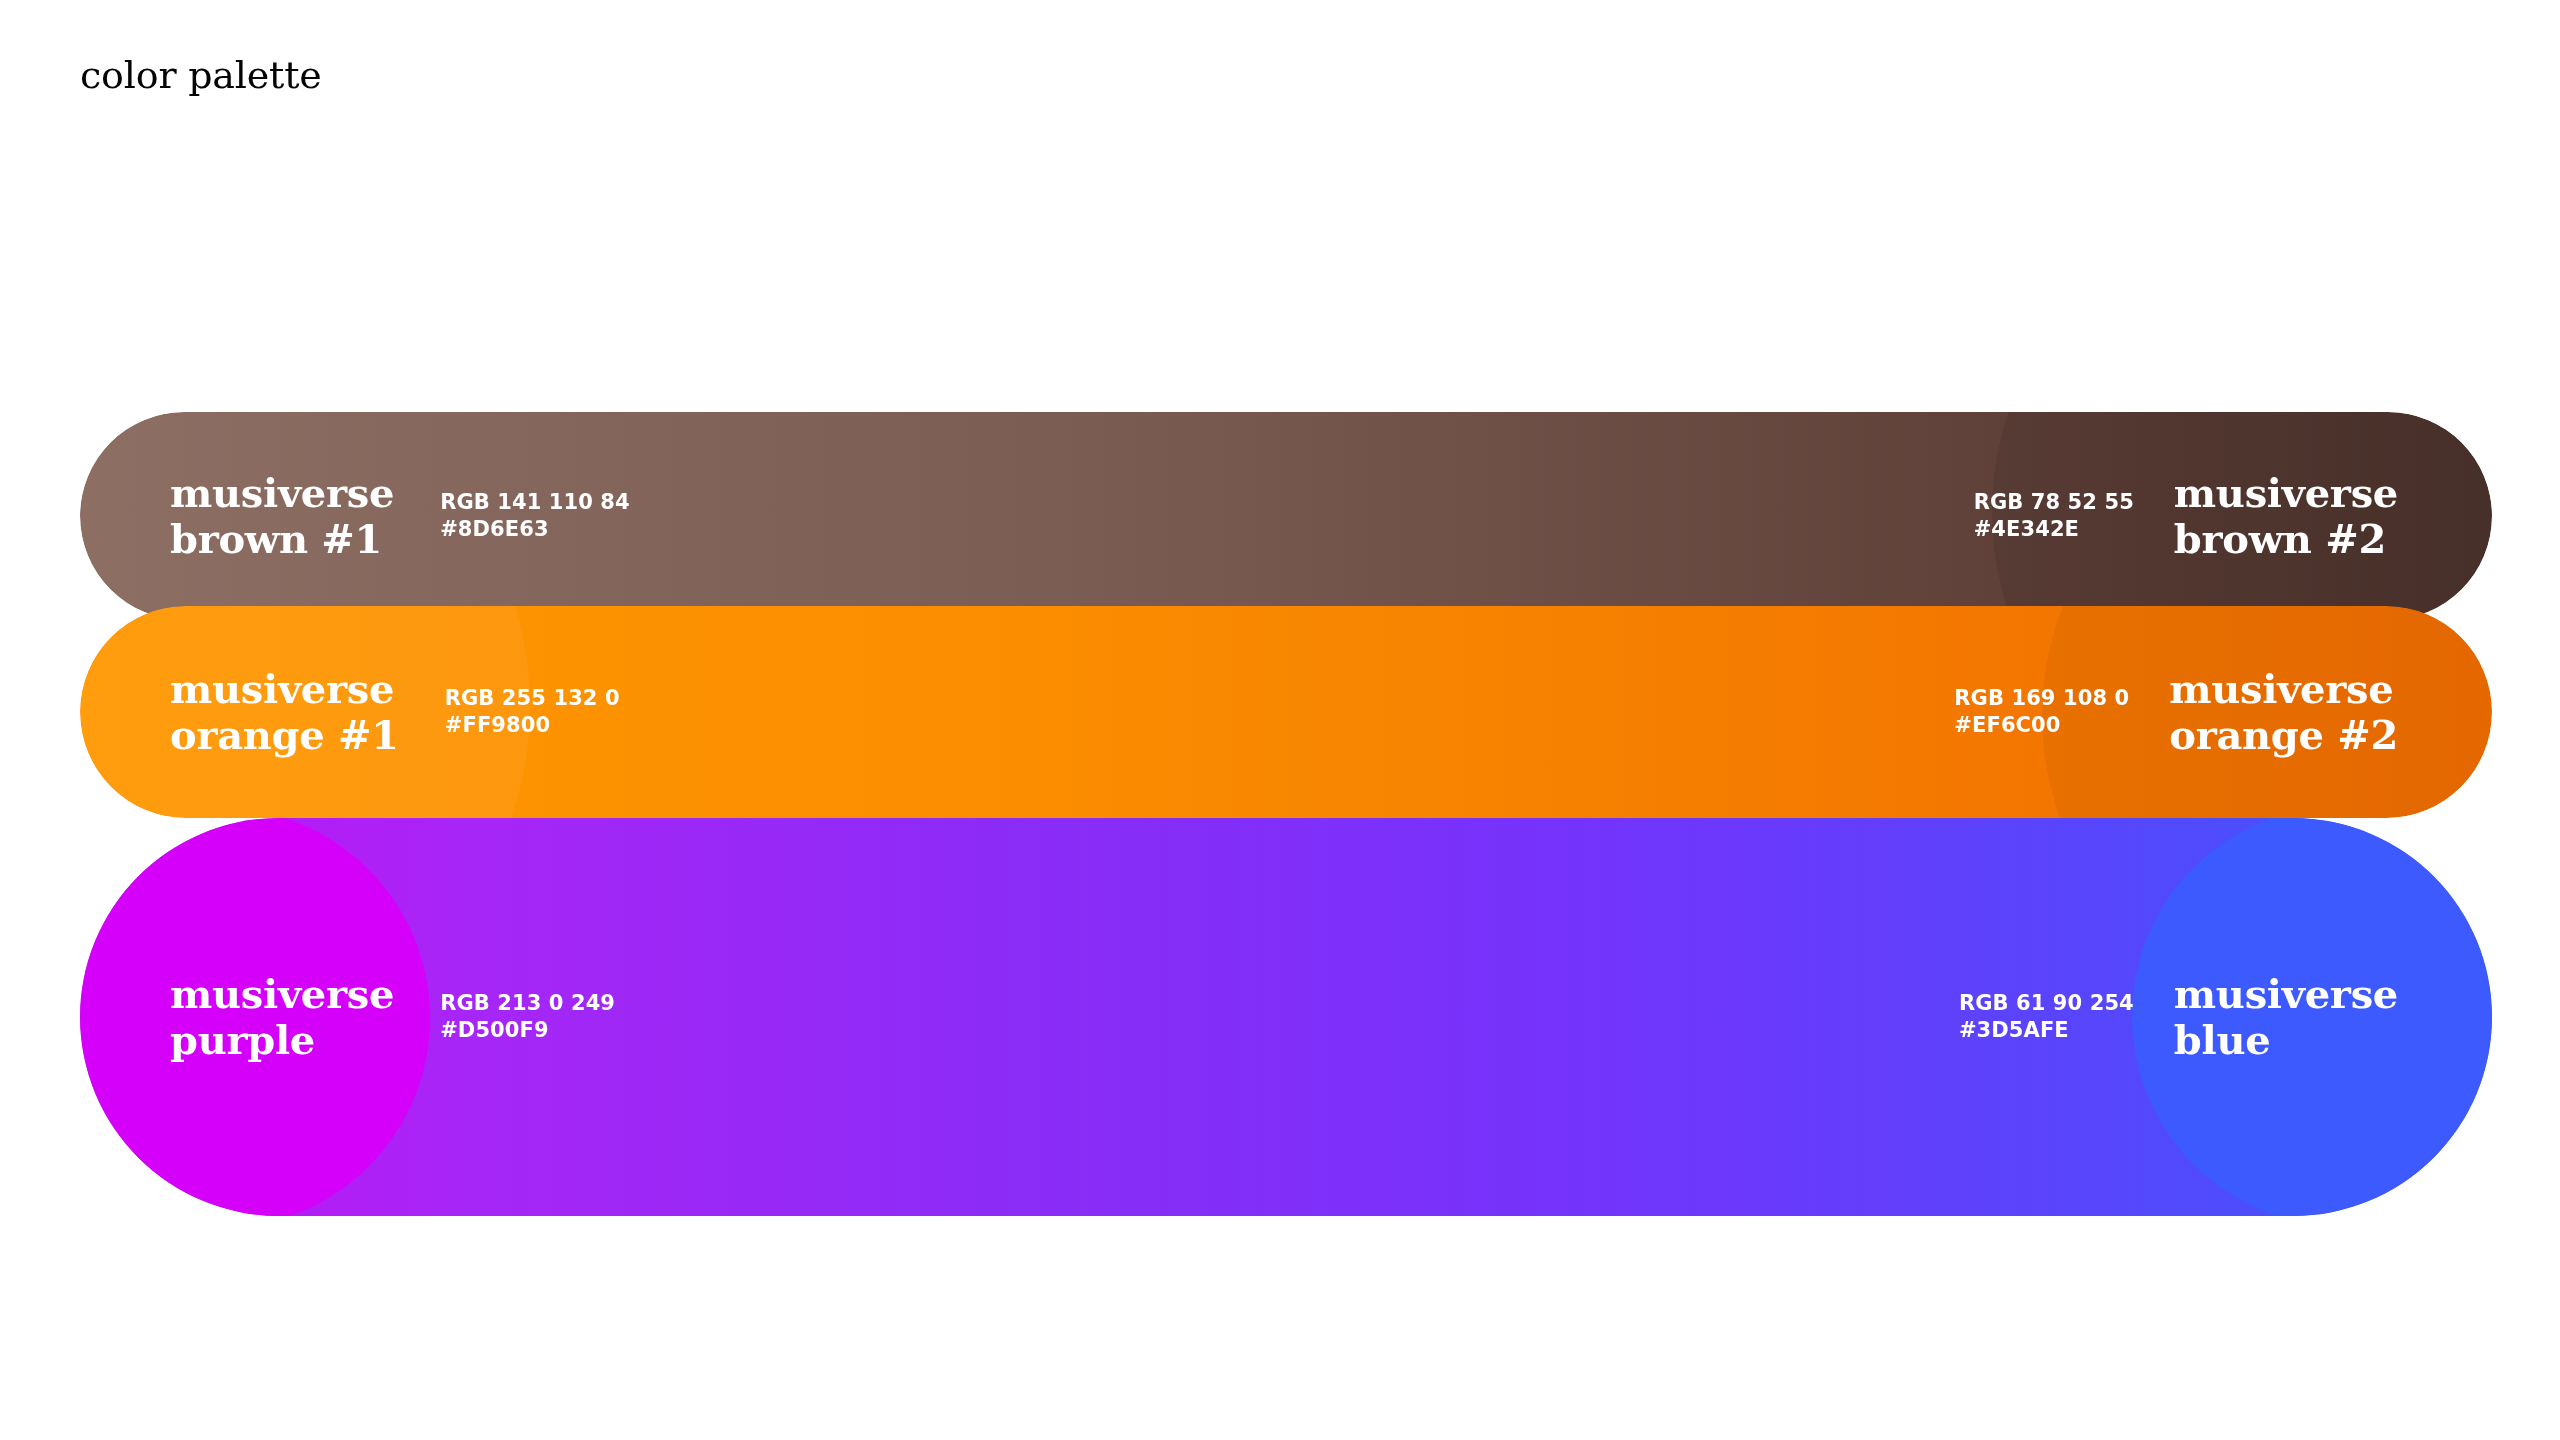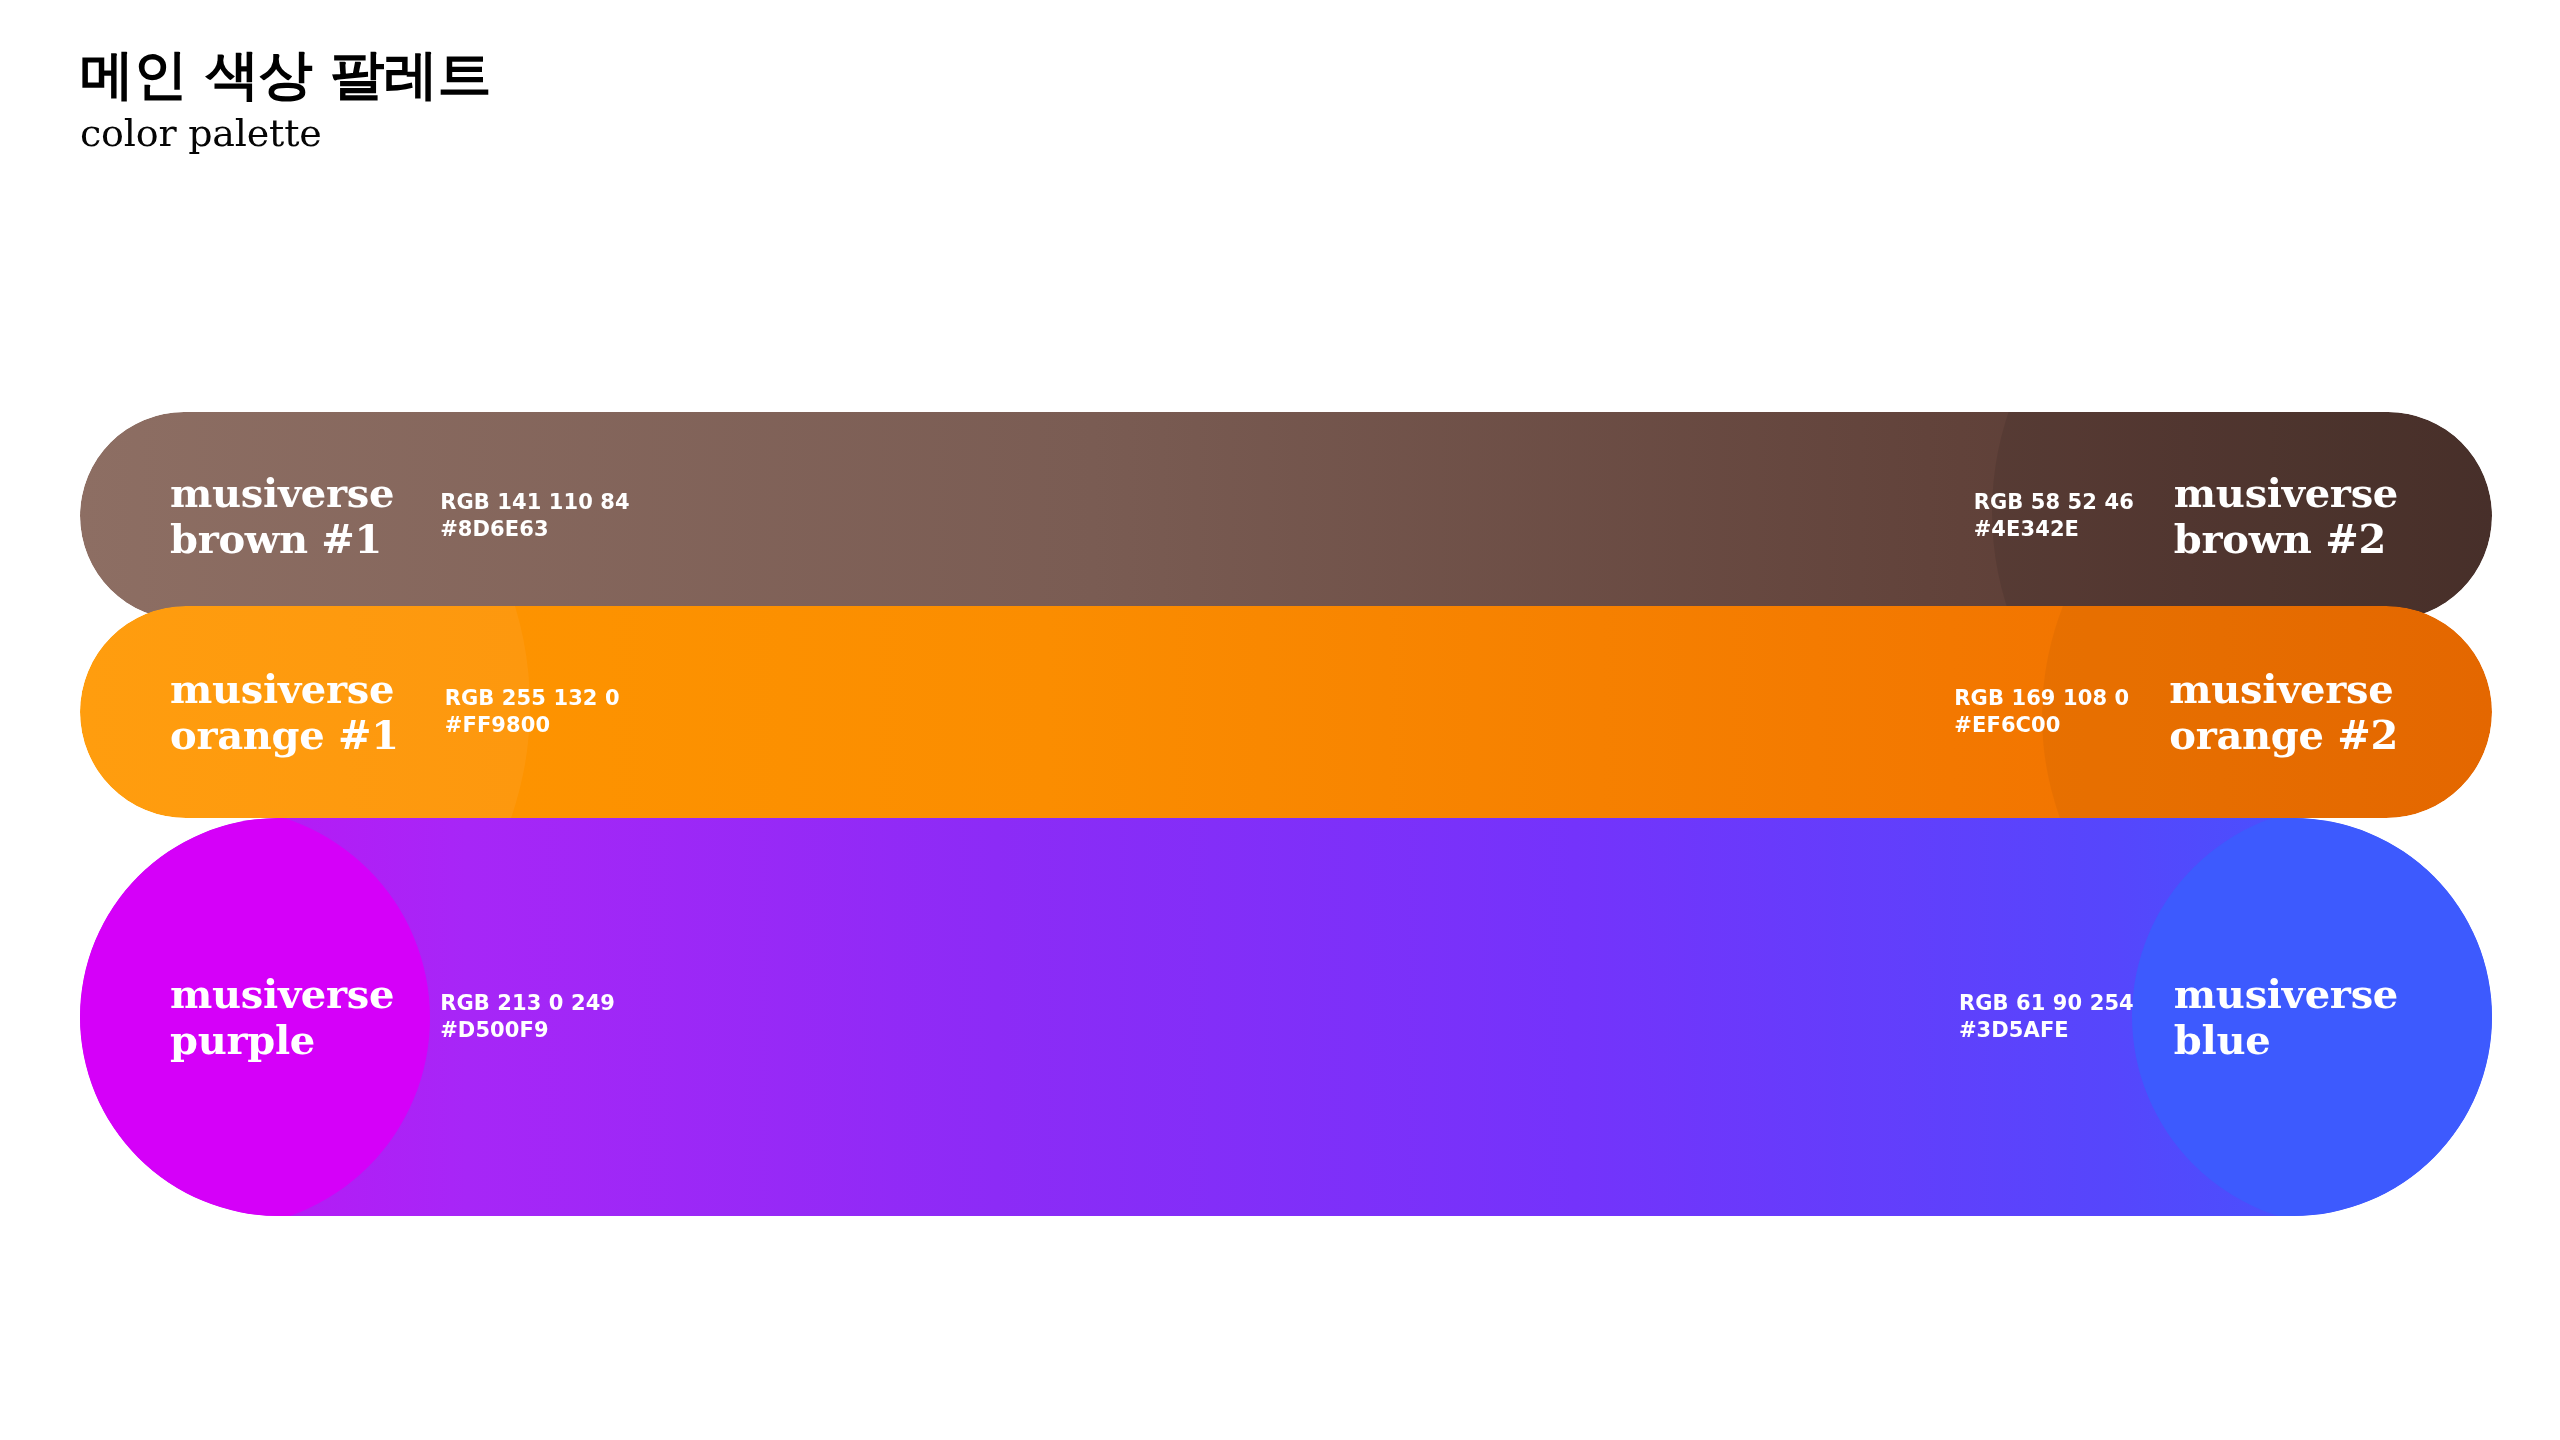--- a/index.html
+++ b/index.html
@@ -179,40 +179,39 @@
     margin: 0;
   }
 
   .gap-left  { width: 46px; }
   .gap-right { width: 40px; }
 </style>
 </head>
 <body>
 
 <div id="header">
-  <h1 id="title-ko">메인 색상 팔레트</h1>
   <h2 id="title-en">color palette</h2>
 </div>
 
 <div id="palette">
 
   <div class="bar" id="bar-brown">
     <div class="bar-fill"></div>
     <div class="blob blob-right"></div>
   </div>
   <div class="labels" style="left:80px; top:412px; width:2412px; height:208px; z-index:6;">
     <div class="label-group group-left">
       <div class="swatch-name name-left">musiverse
 brown #1</div>
       <div class="gap-left"></div>
       <div class="swatch-code">RGB 141 110 84
 #8D6E63</div>
     </div>
     <div class="label-group group-right">
-      <div class="swatch-code">RGB 58 52 46
+      <div class="swatch-code">RGB 78 52 55
 #4E342E</div>
       <div class="gap-right"></div>
       <div class="swatch-name name-right">musiverse
 brown #2</div>
     </div>
   </div>
 
   <div class="bar" id="bar-orange">
     <div class="bar-fill"></div>
     <div class="blob blob-left"></div>

